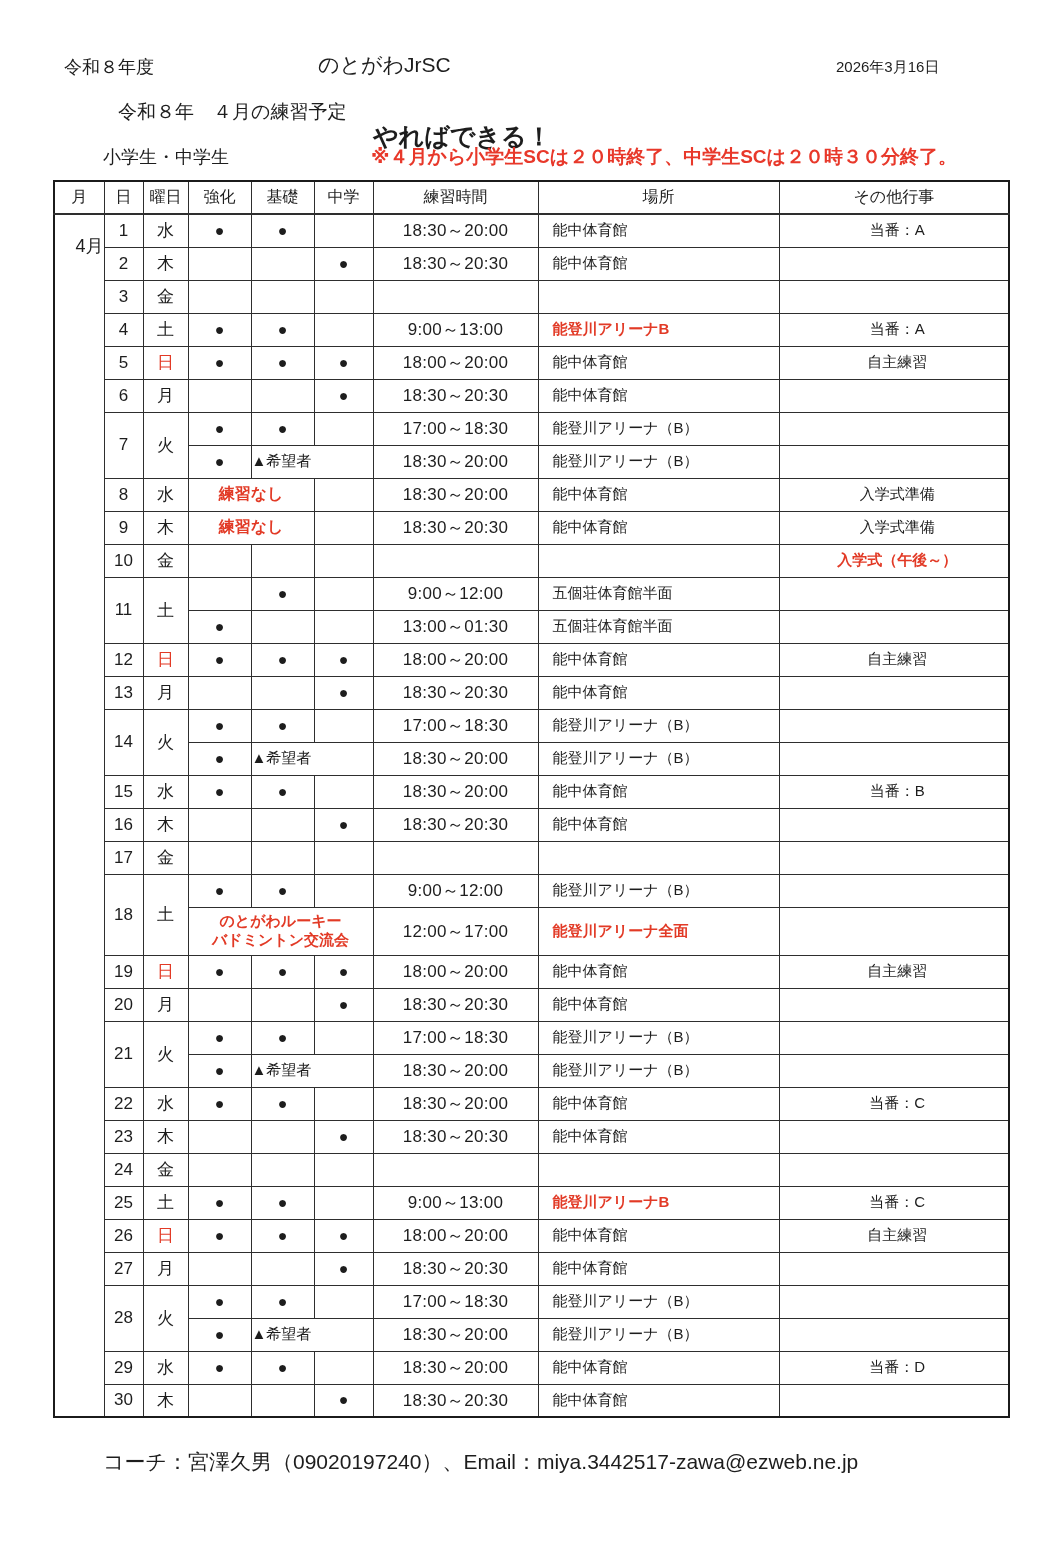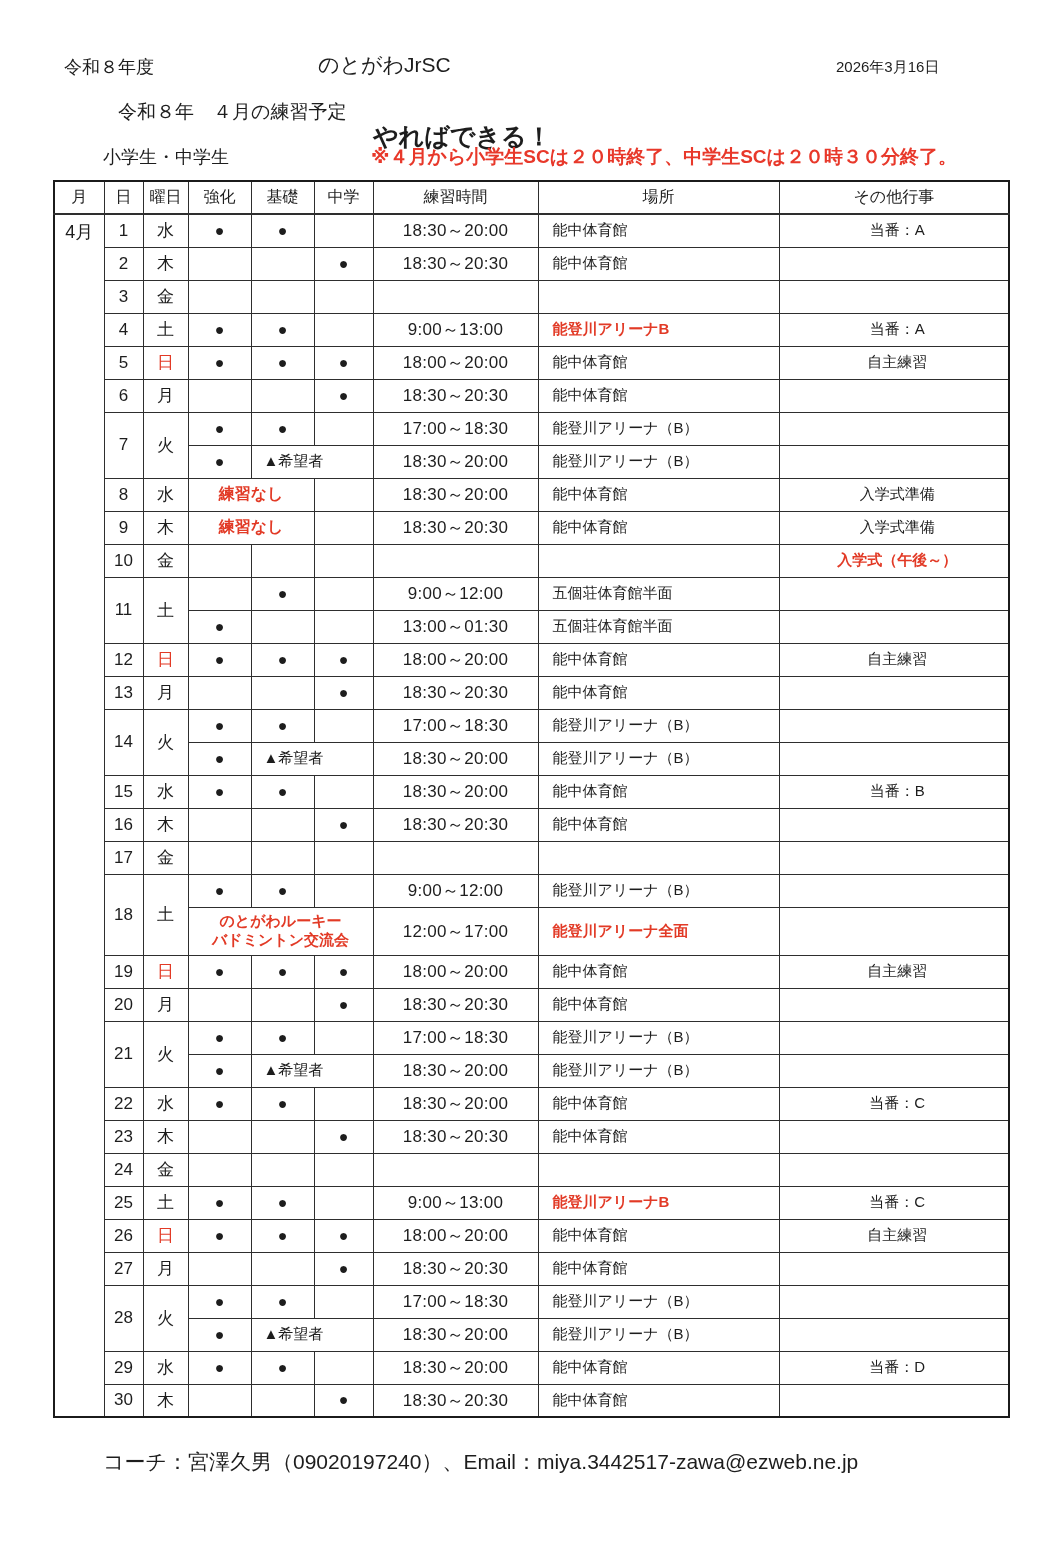--- a/index.html
+++ b/index.html
@@ -25,28 +25,28 @@
   }
   th, td {
     border:1px solid #2e2e2e; text-align:center; vertical-align:middle;
     overflow:hidden; padding:0;
   }
   thead th { height:33px; font-size:16px; font-weight:normal; border-bottom-width:2px; }
   tbody tr { height:33px; }
   tbody tr.tall { height:48px; }
   tbody tr.subrow td { border-top:1px dotted #6a6a6a; }
 
-  td.month-cell   { vertical-align:top; padding-top:5px; font-size:18px; }
+  td.month-cell   { vertical-align:top; padding-top:19px; font-size:18px;text-align:right; }
   td.day-cell     { font-size:17px; }
   td.weekday-cell { font-size:17px; }
   td.mark-cell    { font-size:16px; }
   td.time-cell    { font-size:17px; letter-spacing:0.3px;margin-left:41px; }
   td.place-cell   { font-size:15px; text-align:left; padding-left:14px; }
   td.note-cell    { font-size:15px; text-align:center; padding-left:7px; }
-  td.optional-cell{ font-size:15px; text-align:left; padding-left:12px; }
+  td.optional-cell{ font-size:15px; text-align:left; padding-left:0; }
   td.no-practice-cell { font-size:16px; font-weight:bold; }
   td.event-cell   { font-size:15px; font-weight:bold; white-space:pre-line; line-height:1.25; }
   .red  { color:#e23a26; }
   .bold { font-weight:bold; }
 
   .footer-line { left:103px; top:1448px; font-size:21px; }
 </style>
 </head>
 <body>
 

